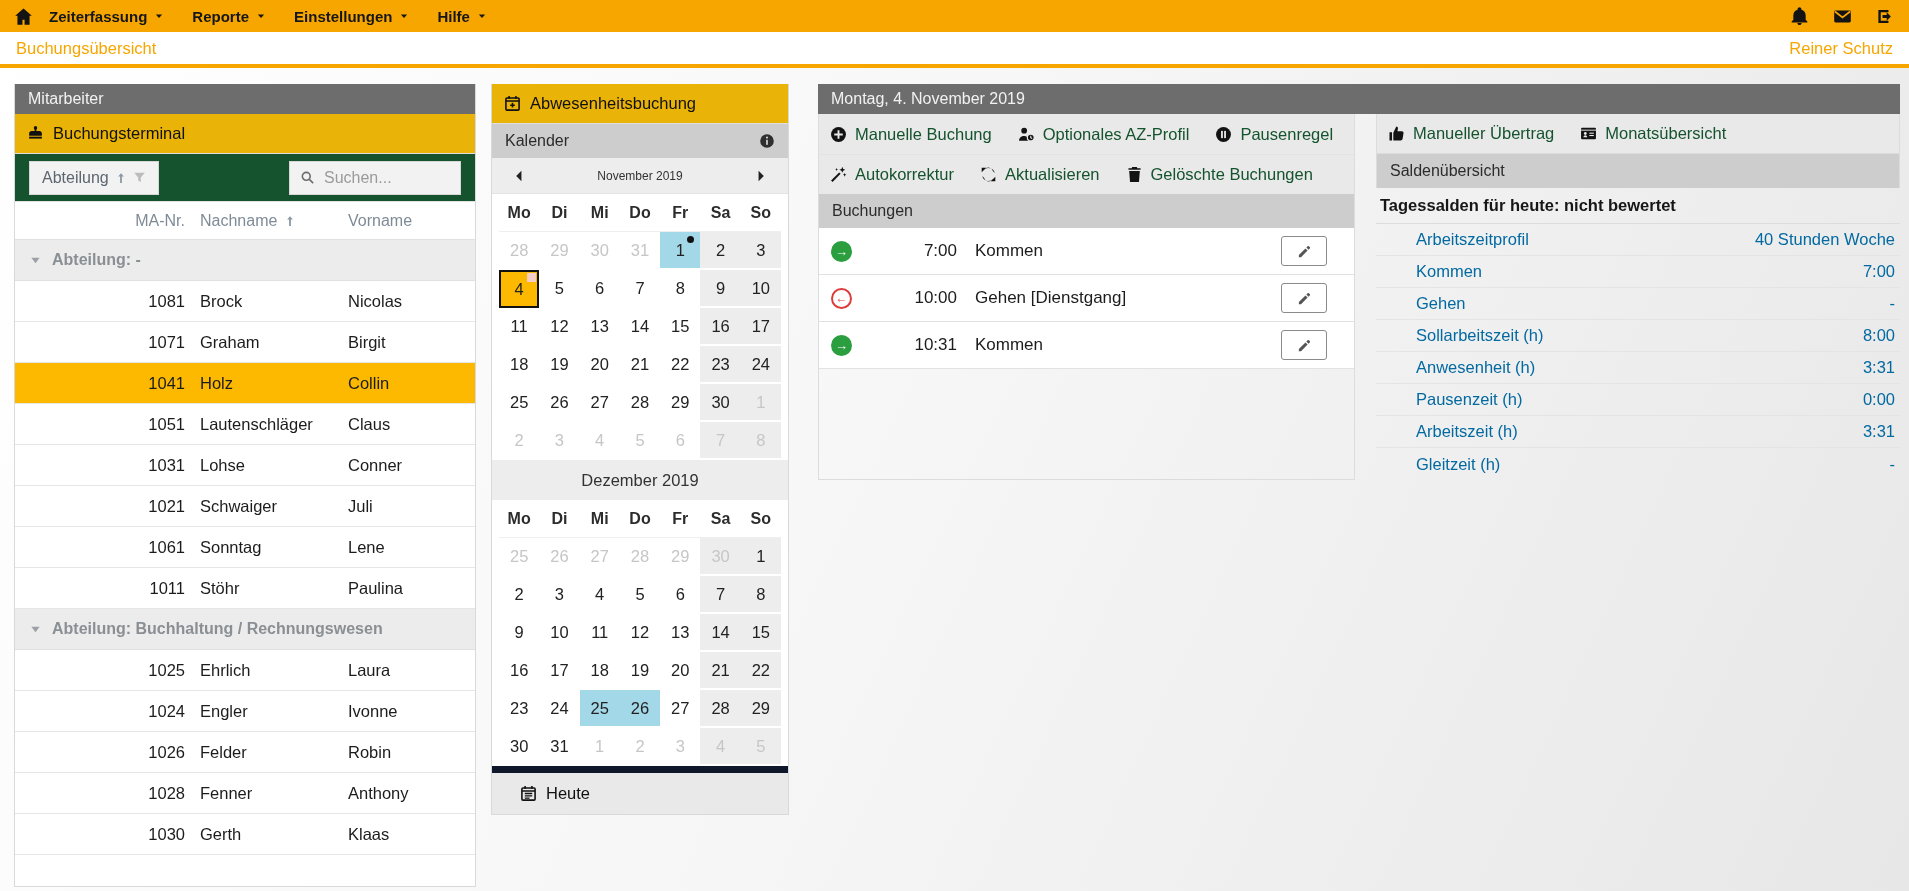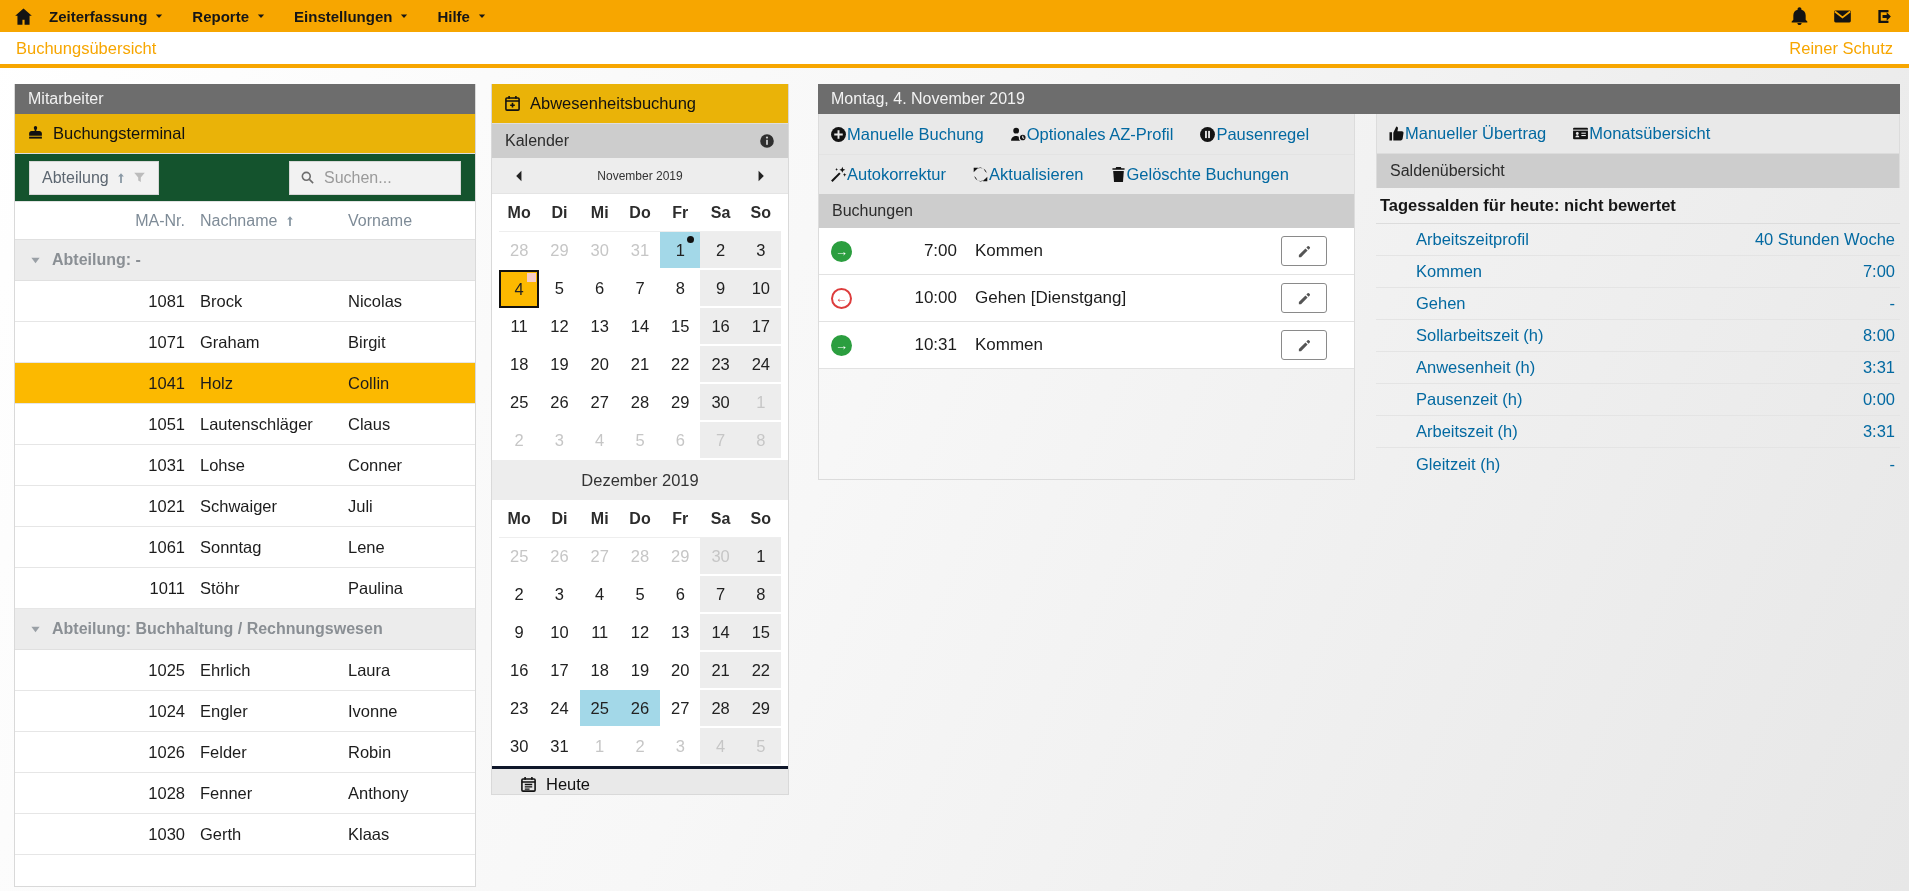--- a/index.html
+++ b/index.html
@@ -73,31 +73,31 @@
   .calgrid{display:grid;grid-template-columns:repeat(7,1fr);background:#fff;padding:0 7px}
   .dn{height:38px;display:flex;align-items:center;justify-content:center;font-weight:700;color:#2c2c2c;font-size:16px;border-bottom:1px solid #eee}
   .dc{height:38px;border-bottom:2px solid #fff;display:flex;align-items:center;justify-content:center;
       font-size:16.5px;color:#222;position:relative;cursor:pointer}
   .dc.we{background:#ededed}
   .dc.out{color:#c6c6c6}
   .dc.ev{background:var(--select-blue,#a3d8e8)}
   .dc.sel{background:var(--highlight,#fcb900);border:2px solid #111}
   .dot{position:absolute;top:4px;right:6px;width:7px;height:7px;border-radius:50%;background:#111}
   .corner{position:absolute;top:1px;right:1px;width:9px;height:9px;background:#f6cdc7}
-  .heutebar{height:28px;background:#e9e9e9;border-top:3px solid #0f172a;display:flex;align-items:flex-end;padding:0 28px}
+  .heutebar{height:48px;background:#e9e9e9;border-top:7px solid #0f172a;display:flex;align-items:center;padding:0 28px}
   .heutebtn{display:flex;align-items:center;gap:9px;font-size:16.5px;color:#111}
 
   
   #day{left:818px;top:16px;width:1082px}
   .daybody{display:flex;gap:21px}
   .colL{width:537px;border:1px solid #dcdcdc;border-top:0;background:transparent}
   .colR{width:524px}
   .tbrow{background:#e9e9e9;height:40px;display:flex;align-items:center;gap:26px;padding:0 11px}
   .tbrow+.tbrow{border-top:1px solid #e3e3e3}
-  .tbtn{display:flex;align-items:center;font-size:16.5px;color:#0369a1;padding:0}
+  .tbtn{display:flex;align-items:center;gap:8px;font-size:16.5px;color:#14532d;padding:0}
   .tbtn .ic{color:#131313}
   .bookrow{display:flex;align-items:center;height:47px;border-bottom:1px solid #e2e2e2;background:#fff}
   .bico{margin-left:12px;width:21px;height:21px;border-radius:50%;display:flex;align-items:center;justify-content:center;font-weight:700;flex:none}
   .bico.in{background:var(--green,#2b9e3f);color:#fff;font-size:13px}
   .bico.out{border:2px solid var(--red,#dd3c3c);color:var(--red,#dd3c3c);background:#fff;font-size:12px}
   .btime{width:105px;text-align:right;font-size:17px;color:#1c1c1c}
   .blabel{margin-left:18px;flex:1;font-size:17px;color:#1c1c1c}
   .editbtn{width:46px;height:30px;margin-right:27px;background:#fff;border:1px solid #8a8a8a;border-radius:3px;
            display:flex;align-items:center;justify-content:center;color:#555}
   .editbtn .ic{width:15px;height:15px}

